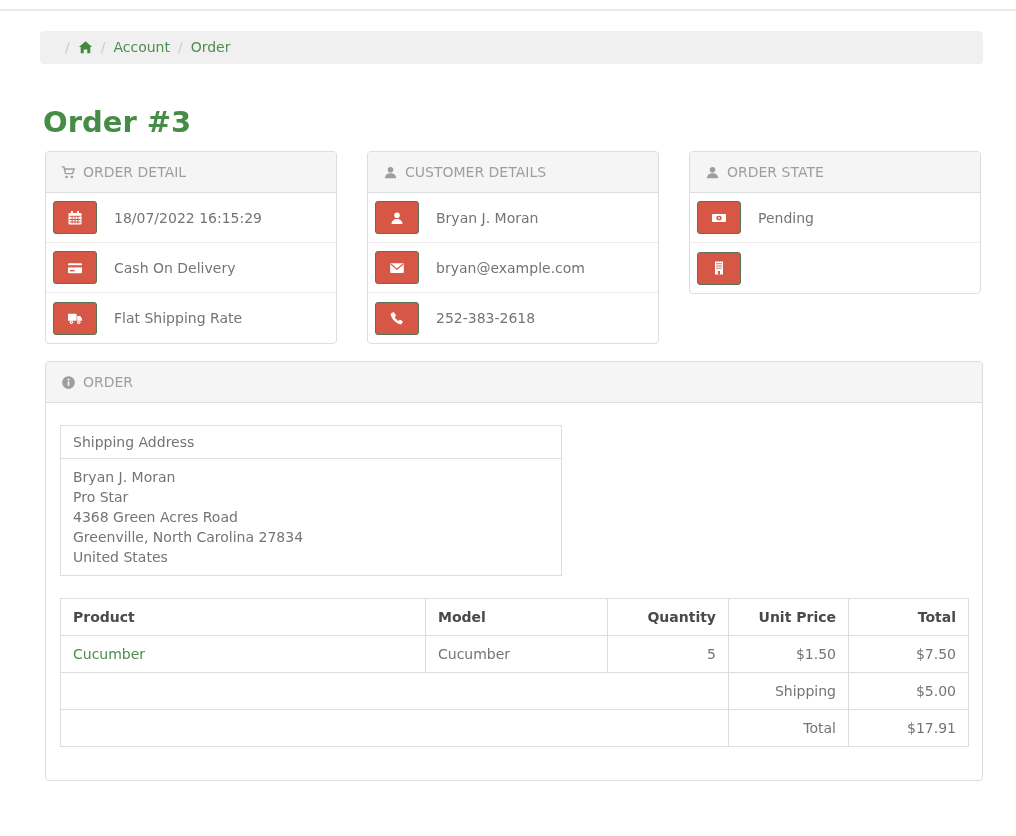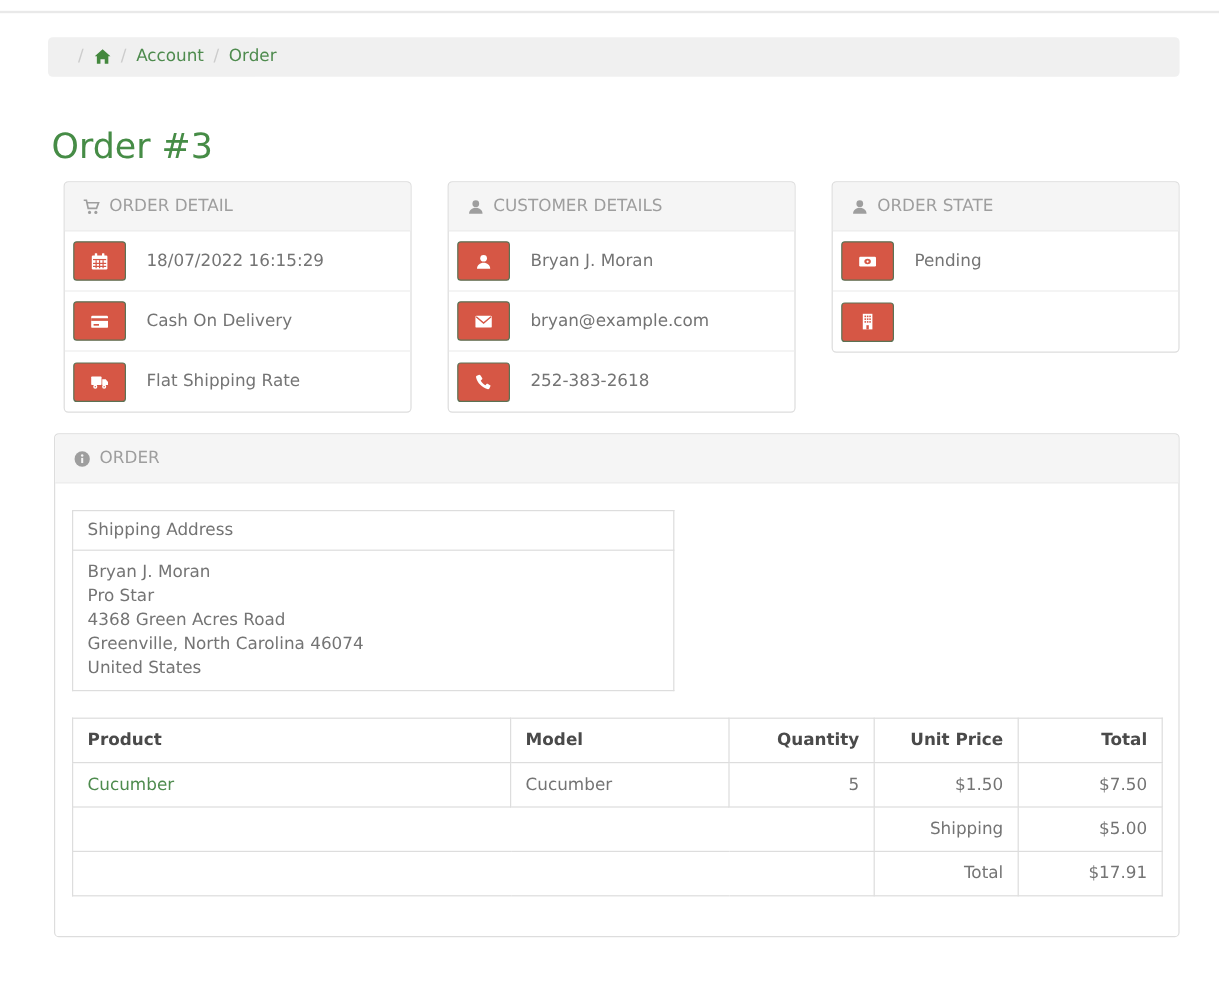--- a/index.html
+++ b/index.html
@@ -23,28 +23,28 @@
     display: flex;
     align-items: center;
   }
   .breadcrumb .sep { color: #ccc; margin: 0 8px; }
   .breadcrumb .sep:first-child { margin-left: 10px; }
   .breadcrumb a { color: #4e8b4e; text-decoration: none; }
   .breadcrumb .home-link { display: inline-flex; align-items: center; }
 
   h1.page-title {
     color: #468c46;
-    font-weight: 400;
+    font-weight: 700;
     font-size: 29px;
     line-height: 33px;
     margin: 42px 0 12px 3px;
   }
 
   
-  .panels-row { display: flex; gap: 30px; margin-left: 13px; align-items: flex-start; }
+  .panels-row { display: flex; gap: 30px; margin-left: 5px; align-items: flex-start; }
   .panel {
     border: 1px solid #ddd;
     border-radius: 4px;
     background: #fff;
     width: 292px;
   }
   .panel-heading {
     background: #f5f5f5;
     border-bottom: 1px solid #ddd;
     border-radius: 3px 3px 0 0;
@@ -289,21 +289,21 @@
           <tr>
               <td>Shipping Address</td>
             </tr>
         </thead>
         <tbody>
           <tr>
               <td>
             <div class="addr-line">Bryan J. Moran</div>
             <div class="addr-line">Pro Star</div>
             <div class="addr-line">4368 Green Acres Road</div>
-            <div class="addr-line">Greenville, North Carolina 46074</div>
+            <div class="addr-line">Greenville, North Carolina 27834</div>
             <div class="addr-line">United States</div>
           </td>
             </tr>
         </tbody>
       </table>
 
       <table class="products-table">
         <thead>
           <tr>
             <th class="col-product">Product</th>

